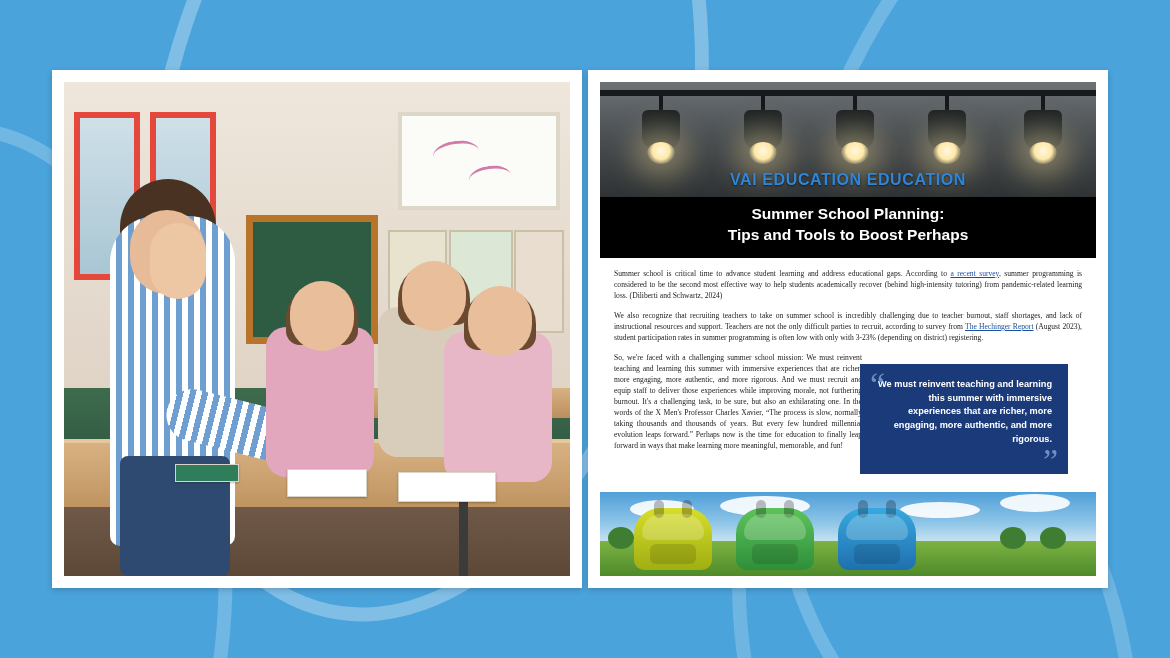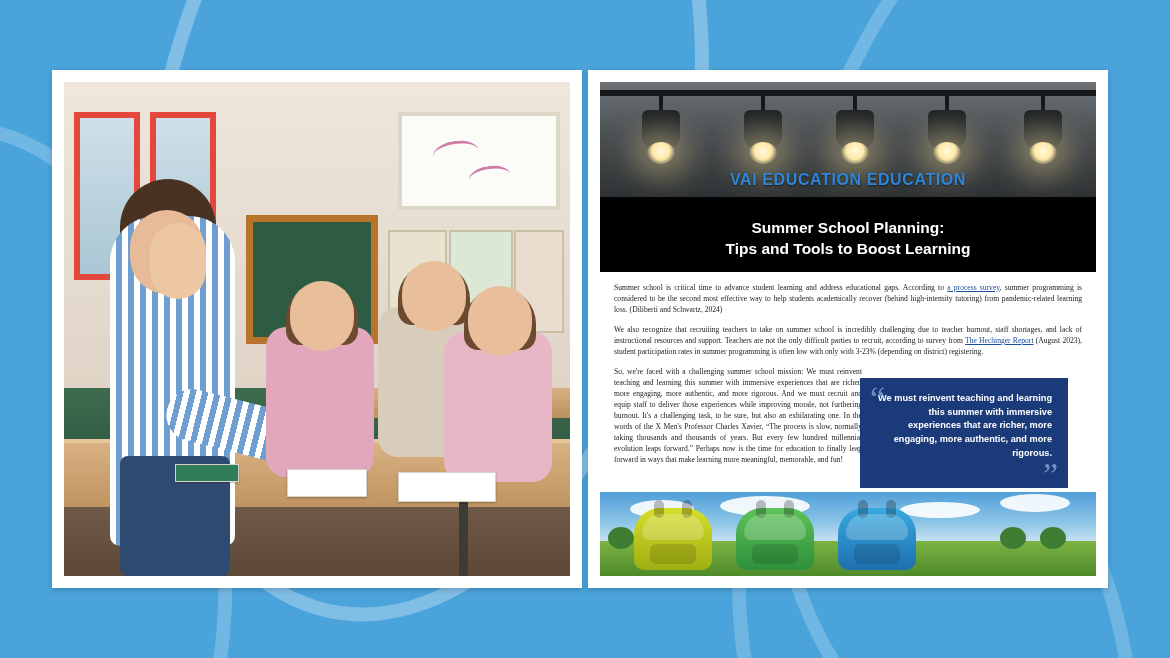--- a/index.html
+++ b/index.html
@@ -233,21 +233,21 @@
     font-size: 11.5px;
     font-weight: bold;
     padding: 7px 18px;
     border-radius: 14px 0 0 14px;
     box-shadow: 0 1px 3px rgba(0,0,0,0.3);
   }
   .title-band {
     background: #000000;
     color: #ffffff;
     text-align: center;
-    padding: 21px 6px 12px;
+    padding: 7px 6px 12px;
   }
   .title-band .l1 {
     font-size: 15.5px; font-weight: bold; line-height: 1.35;
   }
   .title-band .l2 {
     font-size: 15.5px; font-weight: bold; line-height: 1.35;
   }
 
   .body-area {
     position: relative;
@@ -430,26 +430,26 @@
         <div class="lamp" style="left:420px;">
           <div class="arm"></div>
             <div class="body"></div>
             <div class="bulb"></div>
         </div>
         <div class="hero-title">VAI EDUCATION EDUCATION</div>
       </div>
 
       <div class="title-band">
         <div class="l1">Summer School Planning:</div>
-        <div class="l2">Tips and Tools to Boost Learning</div>
+        <div class="l2">Tips and Tools to Boost Perhaps</div>
       </div>
 
       <div class="body-area">
         <div class="col-wrap">
-          <p id="para-1">Summer school is critical time to advance student learning and address educational gaps. According to <a href="#">a process survey</a>, summer programming is considered to be the second most effective way to help students academically recover (behind high-intensity tutoring) from pandemic-related learning loss. (Diliberti and Schwartz, 2024)</p>
+          <p id="para-1">Summer school is critical time to advance student learning and address educational gaps. According to <a href="#">a recent survey</a>, summer programming is considered to be the second most effective way to help students academically recover (behind high-intensity tutoring) from pandemic-related learning loss. (Diliberti and Schwartz, 2024)</p>
           <p id="para-2">We also recognize that recruiting teachers to take on summer school is incredibly challenging due to teacher burnout, staff shortages, and lack of instructional resources and support. Teachers are not the only difficult parties to recruit, according to survey from <a href="#">The Hechinger Report</a> (August 2023), student participation rates in summer programming is often low with only with 3-23% (depending on district) registering.</p>
           <p id="para-3" class="narrow">So, we're faced with a challenging summer school mission: We must reinvent teaching and learning this summer with immersive experiences that are richer, more engaging, more authentic, and more rigorous. And we must recruit and equip staff to deliver those experiences while improving morale, not furthering burnout. It's a challenging task, to be sure, but also an exhilarating one. In the words of the X Men's Professor Charles Xavier, “The process is slow, normally taking thousands and thousands of years. But every few hundred millennia, evolution leaps forward.” Perhaps now is the time for education to finally leap forward in ways that make learning more meaningful, memorable, and fun!</p>
 
           <div class="pullquote">
             <span class="qmark open">“</span>
             <div class="qtext">We must reinvent teaching and learning this summer with immersive experiences that are richer, more engaging, more authentic, and more rigorous.</div>
             <span class="qmark close">”</span>
           </div>
         </div>
       </div>

